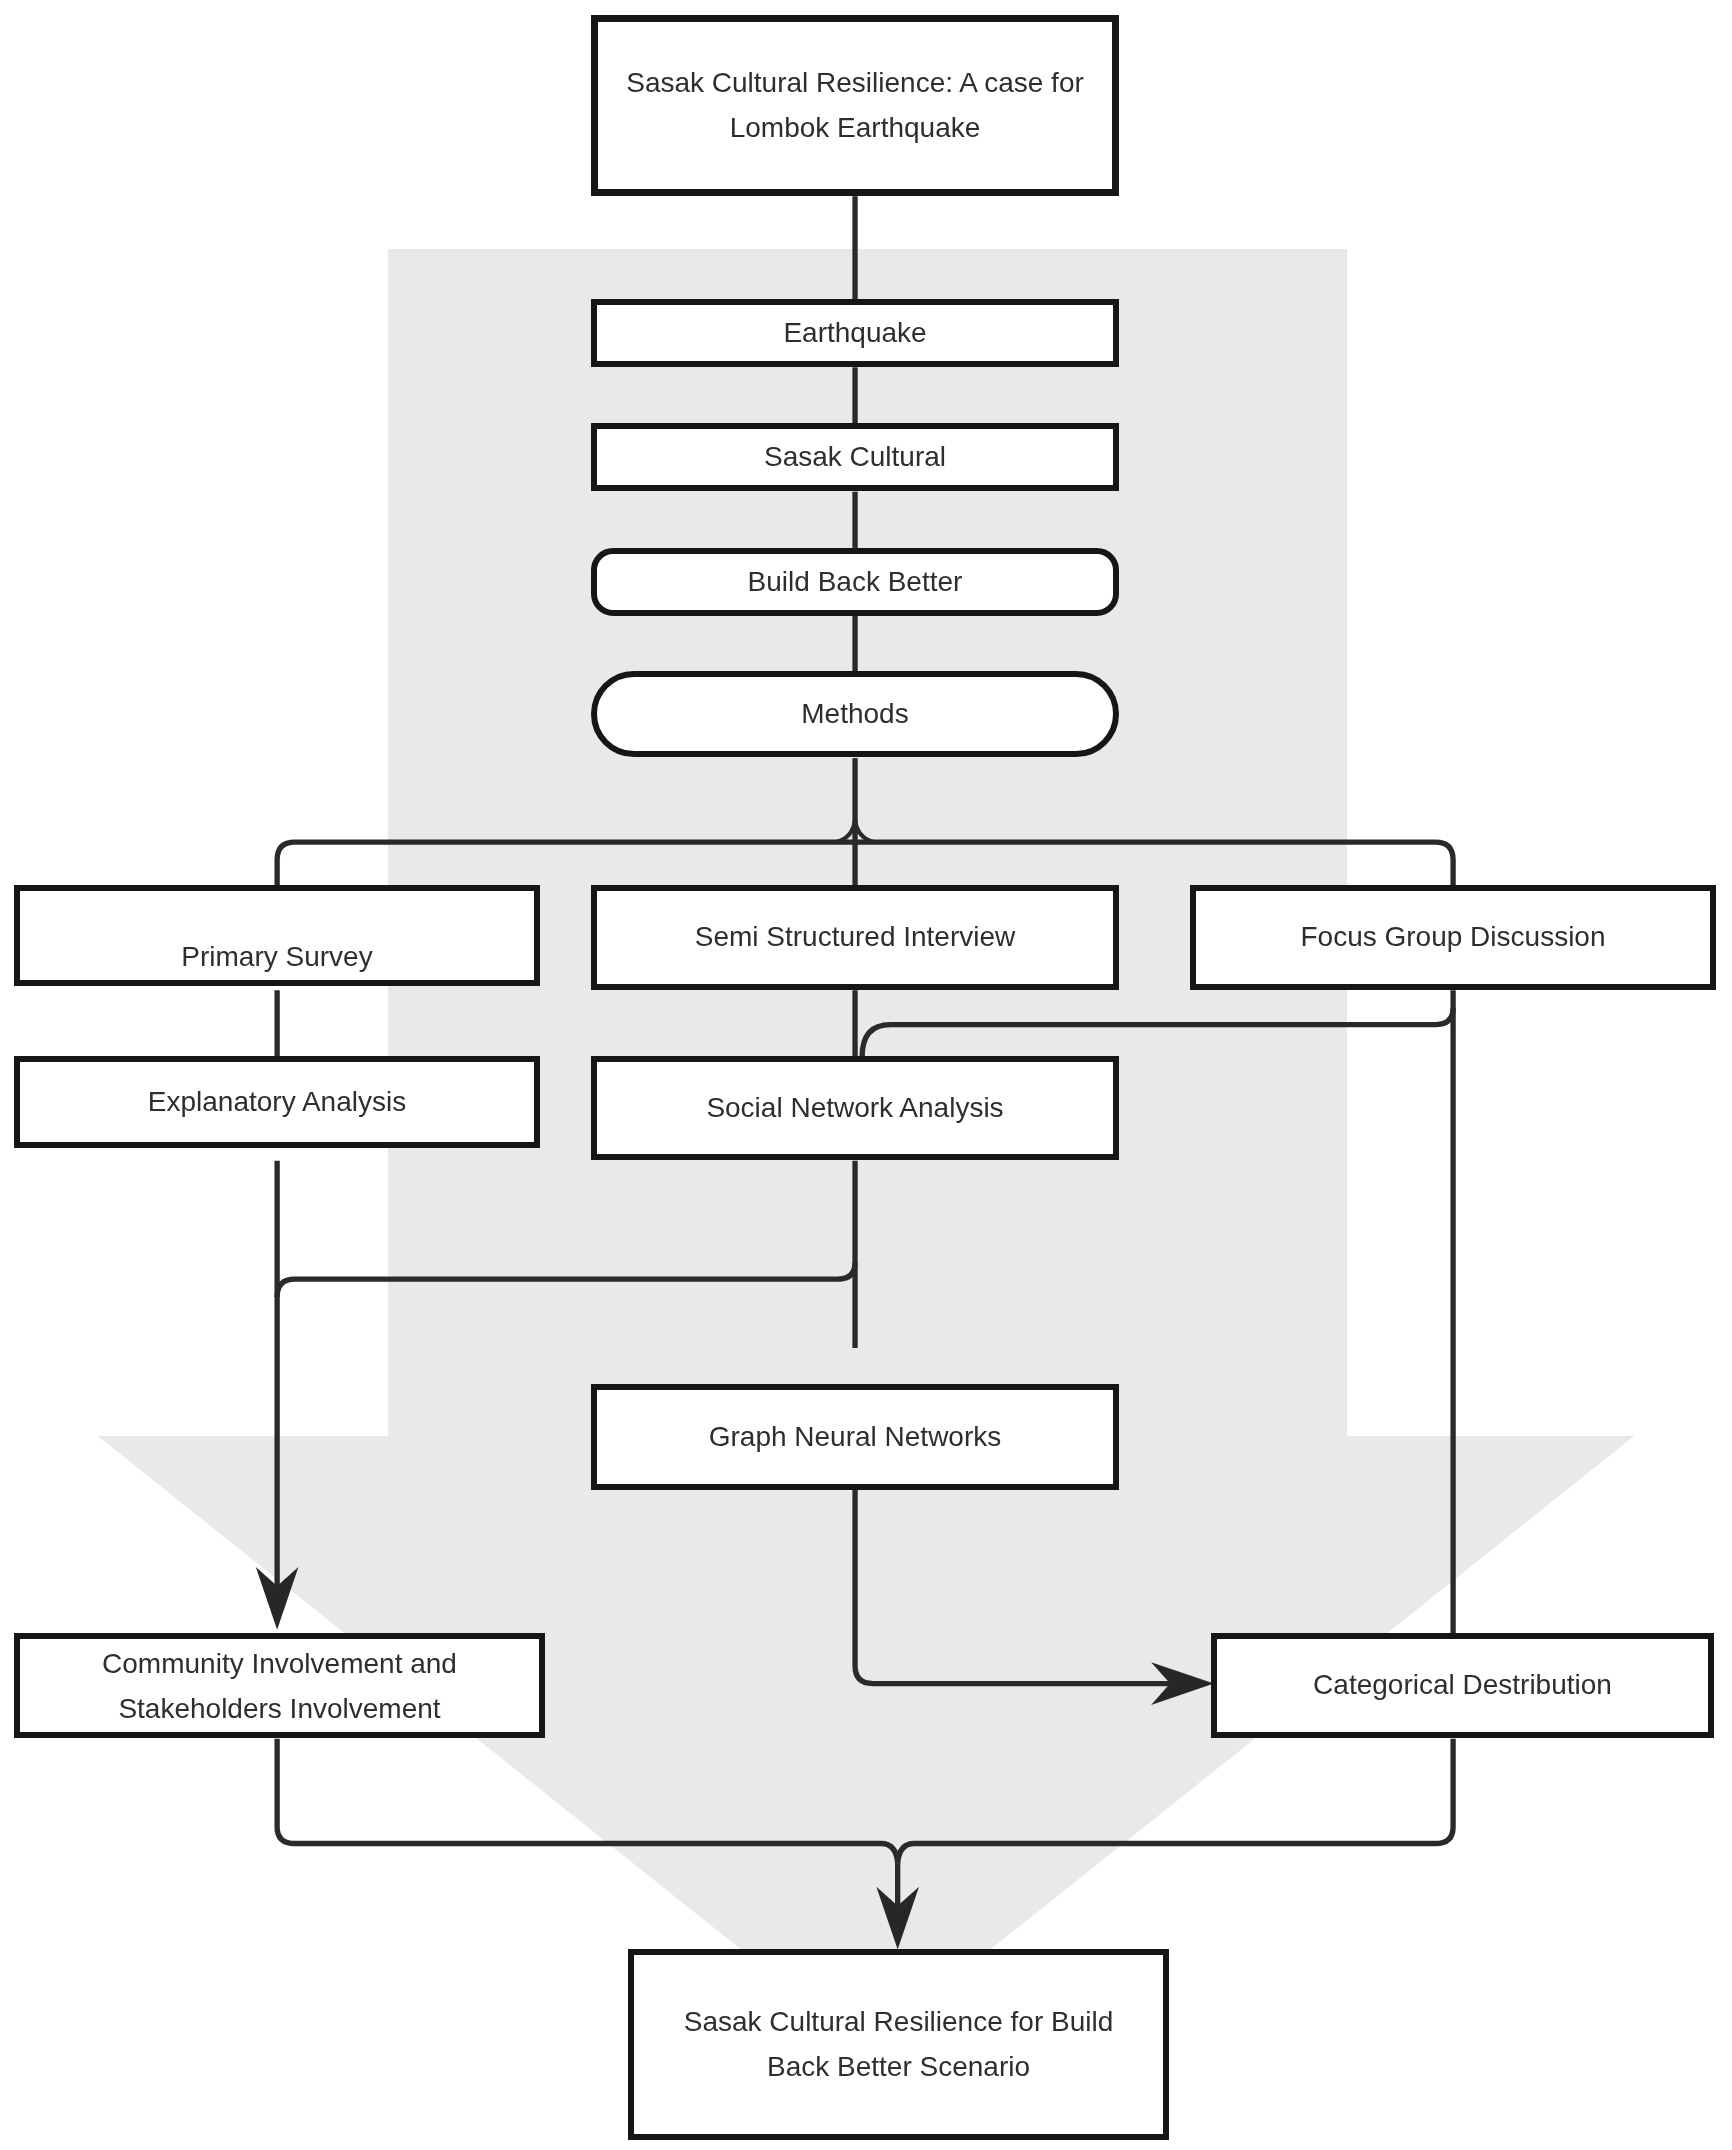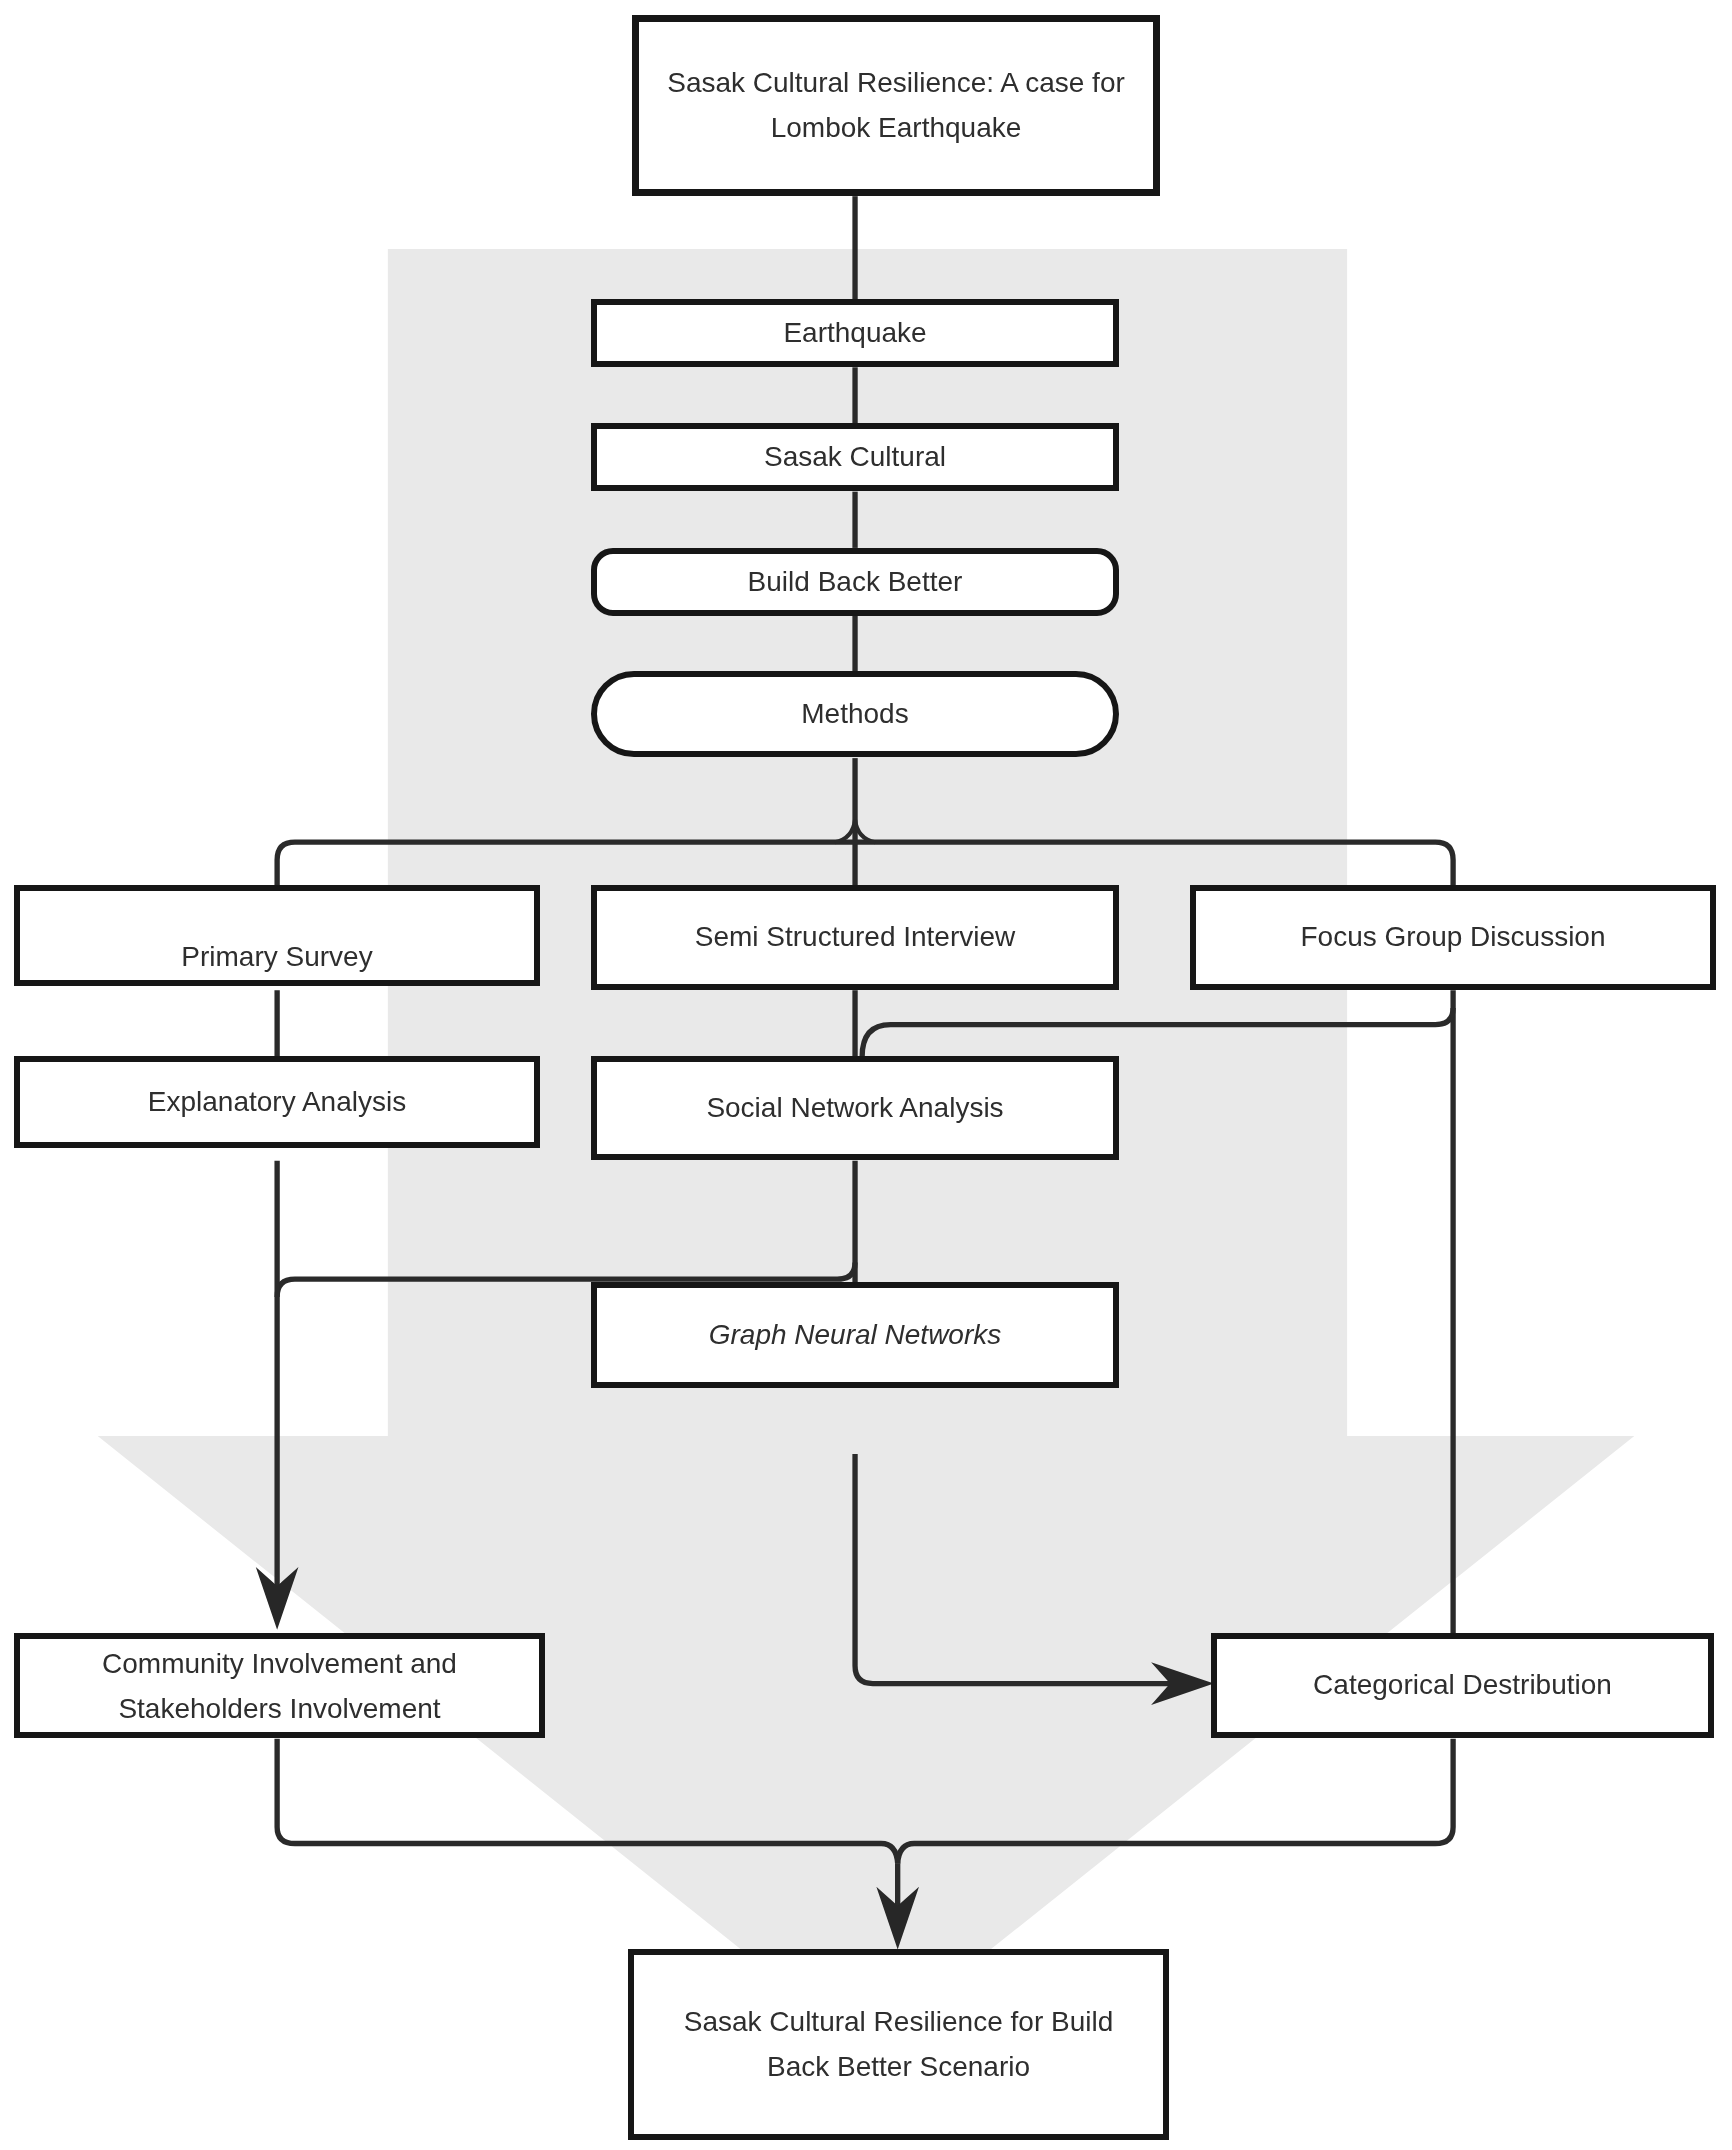--- a/index.html
+++ b/index.html
@@ -24,21 +24,21 @@
     display: flex;
     flex-direction: column;
     align-items: center;
     justify-content: center;
     text-align: center;
     font-size: 28px;
     line-height: 1.6;
     color: #2e2e2e;
   }
   .node span { display: block; }
-  .node.title-node { border-width: 7.7px; margin-left: 41px; }
+  .node.title-node { border-width: 7.7px; }
   .node.pill { border-radius: 44px; }
 </style>
 </head>
 <body>
 
 <div class="canvas">
 
   <svg class="layer" viewBox="0 0 2925 3632" xmlns="http://www.w3.org/2000/svg">
 
     <polygon points="655,420 2275,420 2275,2425 2760,2425 1462,3460 165,2425 655,2425" fill="#e9e9e9"></polygon>
@@ -106,21 +106,21 @@
   </div>
 
   <div class="node" style="left:14px; top:1056px; width:526px; height:92px;">
     <span>Explanatory Analysis</span>
   </div>
 
   <div class="node" style="left:591px; top:1056px; width:528px; height:104px;">
     <span>Social Network Analysis</span>
   </div>
 
-  <div class="node" style="left:591px; top:1282px; width:528px; height:106px;font-style:italic;">
+  <div class="node" style="left:591px; top:1384px; width:528px; height:106px;">
     <span>Graph Neural Networks</span>
   </div>
 
   <div class="node" style="left:14px; top:1633px; width:531px; height:105px;justify-content:flex-end;">
     <span>Community Involvement and</span>
     <span>Stakeholders Involvement</span>
   </div>
 
   <div class="node" style="left:1211px; top:1633px; width:503px; height:105px;">
     <span>Categorical Destribution</span>

